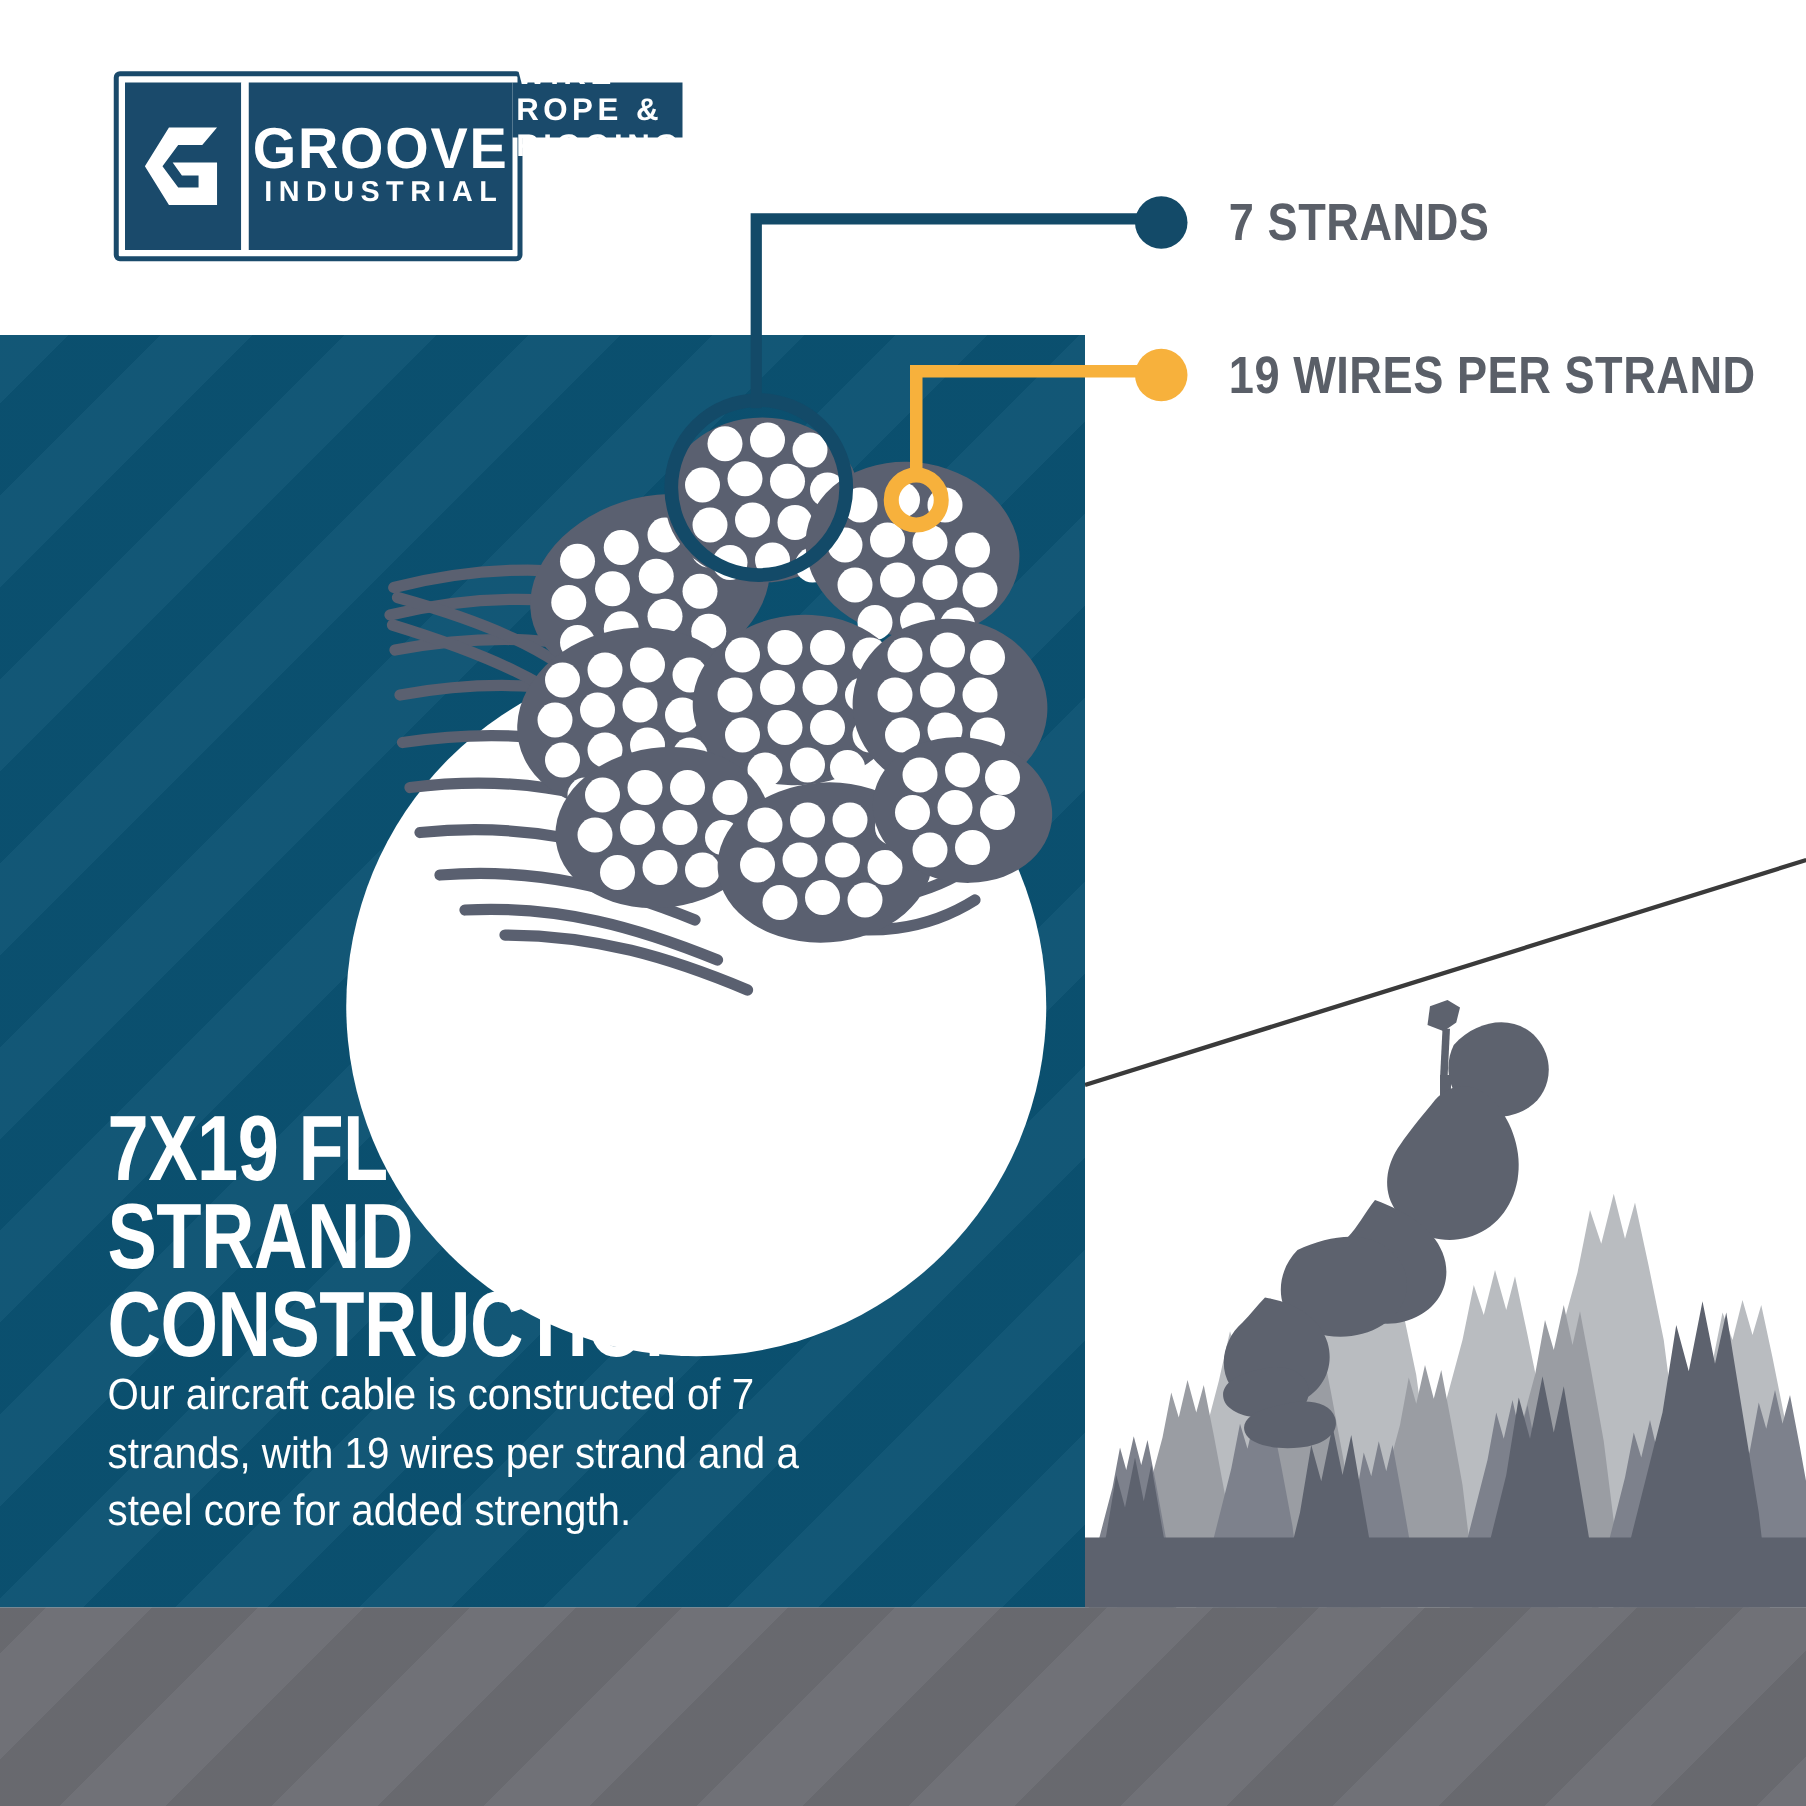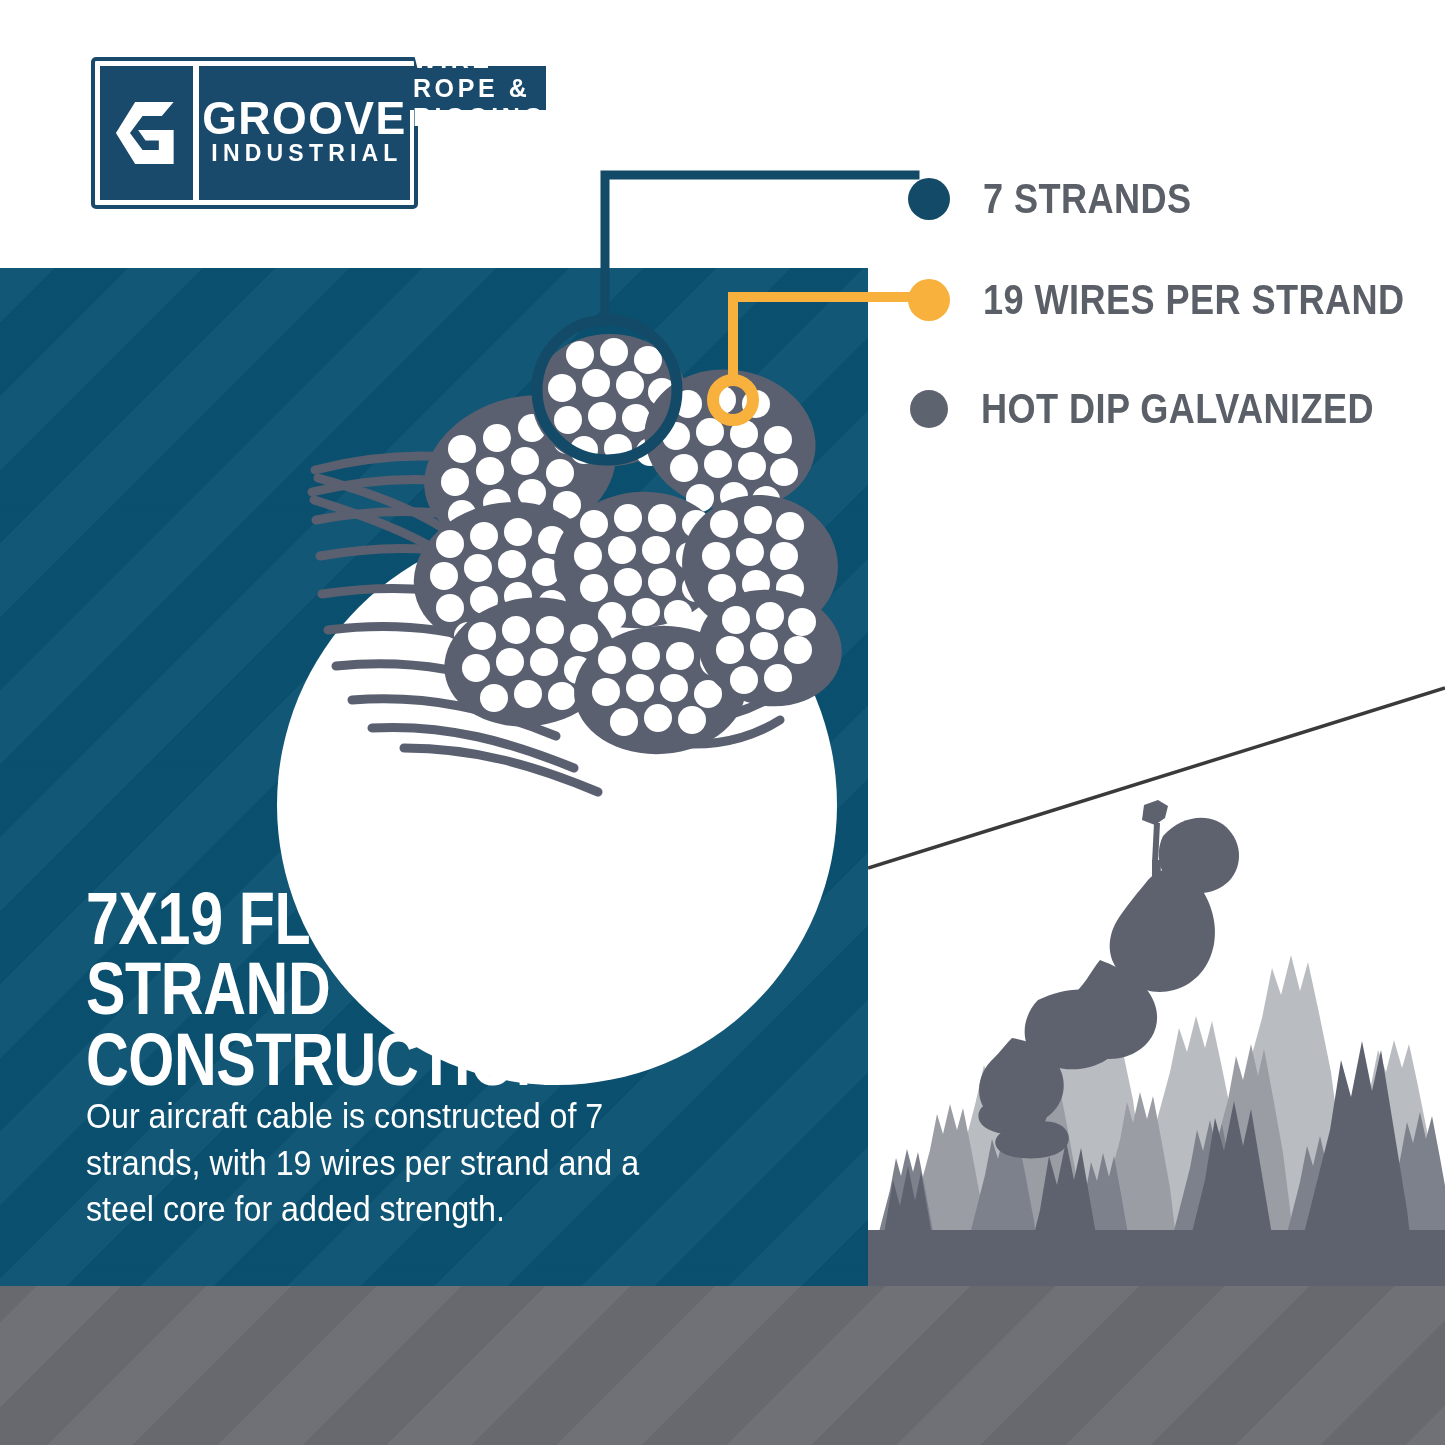--- a/index.html
+++ b/index.html
@@ -47,21 +47,21 @@
     font-weight:bold;font-size:74px;line-height:.95;letter-spacing:-.5px;
     transform:scaleX(.8);transform-origin:left top;white-space:pre-line;}
   .body-copy{position:absolute;left:86px;top:1093px;width:680px;color:#ffffff;
     font-size:35px;line-height:1.33;transform:scaleX(.92);transform-origin:left top;}
 
   
   .callout{position:absolute;display:flex;align-items:center;}
   .callout .dot{border-radius:50%;flex:0 0 auto;}
   .callout .ctext{margin-left:33px;color:#5a5f68;font-weight:bold;font-size:42px;
     letter-spacing:.5px;white-space:nowrap;transform:scaleX(.86);transform-origin:left center;}
-  #callout-1{left:908px;top:154px;margin-top:21px;}
+  #callout-1{left:908px;top:154px;}
   #callout-2{left:908px;top:276px;}
   #callout-3{left:908px;top:385px;}
   #callout-1 .dot{width:42px;height:42px;background:#134a68;}
   #callout-2 .dot{width:42px;height:42px;background:#f7b13c;}
   #callout-3 .dot{width:38px;height:38px;background:#5e6370;margin-left:2px;}
 
   
   .svg-layer{position:absolute;left:0;top:0;width:1445px;height:1445px;
     pointer-events:none;overflow:visible;}
 </style>
@@ -387,22 +387,18 @@
   </div>
 
   <div class="callout" id="callout-1">
     <span class="dot"></span>
     <span class="ctext">7 STRANDS</span>
   </div>
   <div class="callout" id="callout-2">
     <span class="dot"></span>
     <span class="ctext">19 WIRES PER STRAND</span>
   </div>
-  <div class="callout" id="callout-3">
-    <span class="dot"></span>
-    <span class="ctext">HOT DIP GALVANIZED</span>
-  </div>
 
   <div class="headline">7X19 FLEXIBLE
 STRAND CONSTRUCTION</div>
   <div class="body-copy">Our aircraft cable is constructed of 7 strands, with 19 wires per strand and a steel core for added strength.</div>
 
 </div>
 
 </body></html>

